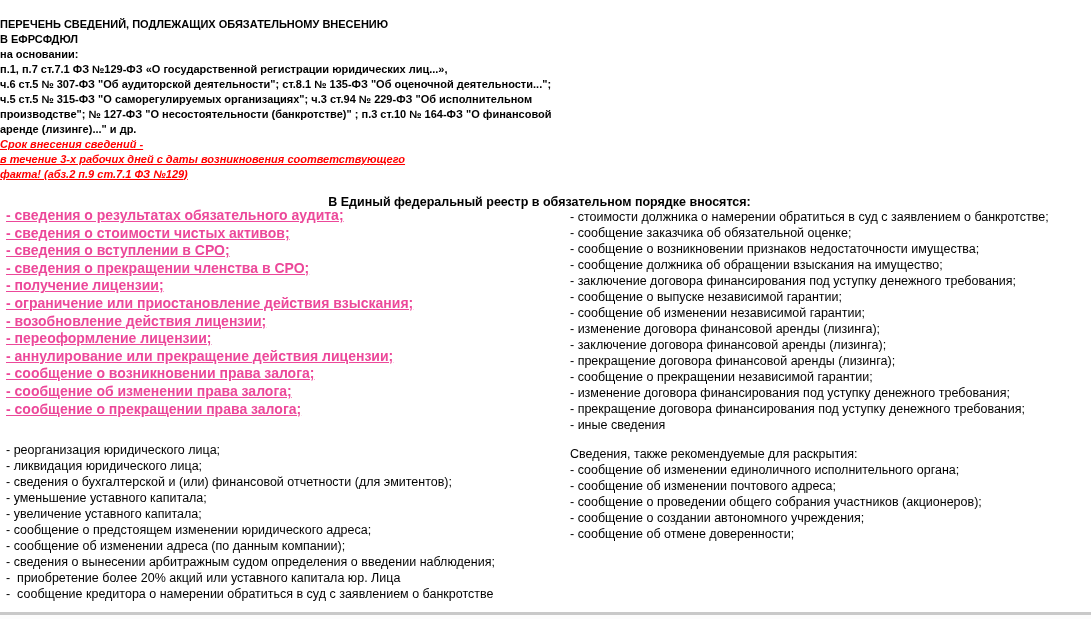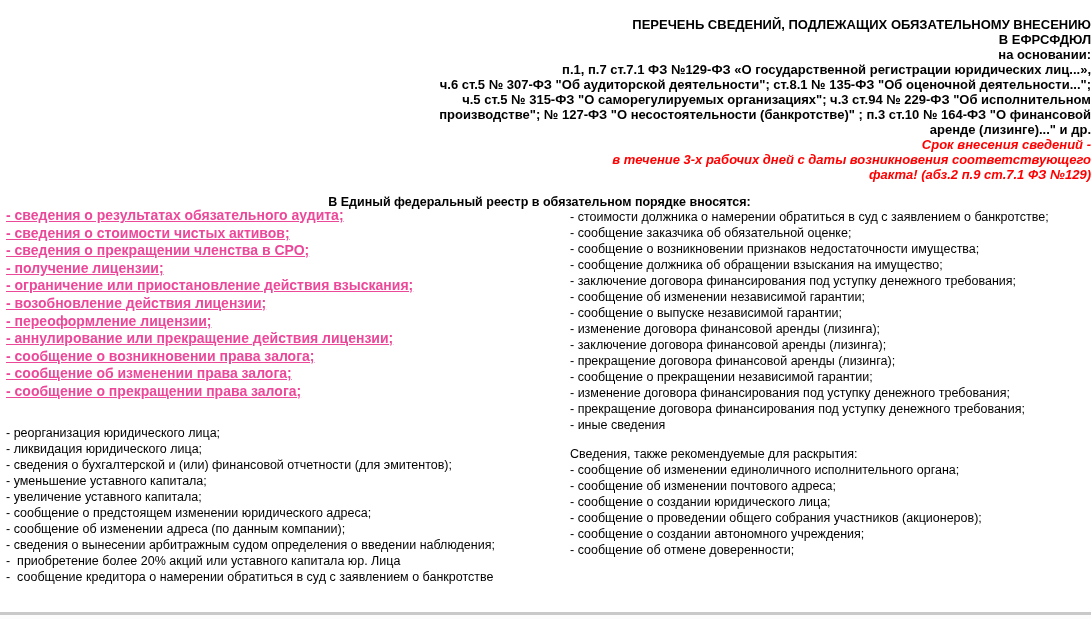--- a/index.html
+++ b/index.html
@@ -3,25 +3,25 @@
 <meta charset="utf-8">
 <style>
   html,body{margin:0;padding:0;}
   body{
     width:1091px;height:619px;position:relative;overflow:hidden;
     background:#ffffff;color:#000000;
     font-family:"Liberation Sans","DejaVu Sans",sans-serif;
   }
   .header{
     position:absolute;top:17px;left:0;right:0;
-    text-align:right;font-weight:bold;
-    font-size:13px;line-height:15px;
+    text-align:left;font-weight:bold;
+    font-size:11px;line-height:15px;
   }
   .header .title-line{white-space:nowrap;}
-  .deadline{color:#ff0000;font-style:italic;}
+  .deadline{color:#ff0000;font-style:italic;text-decoration:underline;}
   .intro{
     position:absolute;top:195px;left:0;right:12px;
     text-align:center;font-weight:bold;font-size:12.5px;
   }
   .col-left{position:absolute;left:6px;top:207px;width:548px;}
   .green-list div{
     color:#ec4899;font-weight:bold;text-decoration:underline;
     font-size:14px;line-height:17.6px;white-space:nowrap;
   }
   .black-list{margin-top:24px;font-size:12.5px;line-height:16px;}
@@ -61,20 +61,21 @@
     </div>
 </div>
 
 <div class="intro">В Единый федеральный реестр в обязательном порядке вносятся:</div>
 
 <div class="col-left">
   <div class="green-list">
 
   <div>- сведения о результатах обязательного аудита;</div>
       <div>- сведения о стоимости чистых активов;</div>
+      <div>- сведения о вступлении в СРО;</div>
       <div>- сведения о прекращении членства в СРО;</div>
       <div>- получение лицензии;</div>
       <div>- ограничение или приостановление действия взыскания;</div>
       <div>- возобновление действия лицензии;</div>
       <div>- переоформление лицензии;</div>
       <div>- аннулирование или прекращение действия лицензии;</div>
       <div>- сообщение о возникновении права залога;</div>
       <div>- сообщение об изменении права залога;</div>
       <div>- сообщение о прекращении права залога;</div>
     </div>
@@ -94,36 +95,35 @@
 </div>
 
 <div class="col-right">
   <div>
 
   <div>- стоимости должника о намерении обратиться в суд с заявлением о банкротстве;</div>
       <div>- сообщение заказчика об обязательной оценке;</div>
       <div>- сообщение о возникновении признаков недостаточности имущества;</div>
       <div>- сообщение должника об обращении взыскания на имущество;</div>
       <div>- заключение договора финансирования под уступку денежного требования;</div>
+      <div>- сообщение о выпуске независимой гарантии;</div>
       <div>- сообщение об изменении независимой гарантии;</div>
-      <div>- сообщение о выпуске независимой гарантии;</div>
       <div>- изменение договора финансовой аренды (лизинга);</div>
       <div>- заключение договора финансовой аренды (лизинга);</div>
       <div>- прекращение договора финансовой аренды (лизинга);</div>
       <div>- сообщение о прекращении независимой гарантии;</div>
       <div>- изменение договора финансирования под уступку денежного требования;</div>
       <div>- прекращение договора финансирования под уступку денежного требования;</div>
       <div>- иные сведения</div>
     </div>
   <div class="recommended-heading">Сведения, также рекомендуемые для раскрытия:</div>
   <div>
 
   <div>- сообщение об изменении единоличного исполнительного органа;</div>
       <div>- сообщение об изменении почтового адреса;</div>
-      <div>- сообщение о создании юридического лица;</div>
       <div>- сообщение о проведении общего собрания участников (акционеров);</div>
       <div>- сообщение о создании автономного учреждения;</div>
       <div>- сообщение об отмене доверенности;</div>
     </div>
 </div>
 
 <div class="page-break-line"></div>
 <div class="page-break-area"></div>
 
 </body></html>

